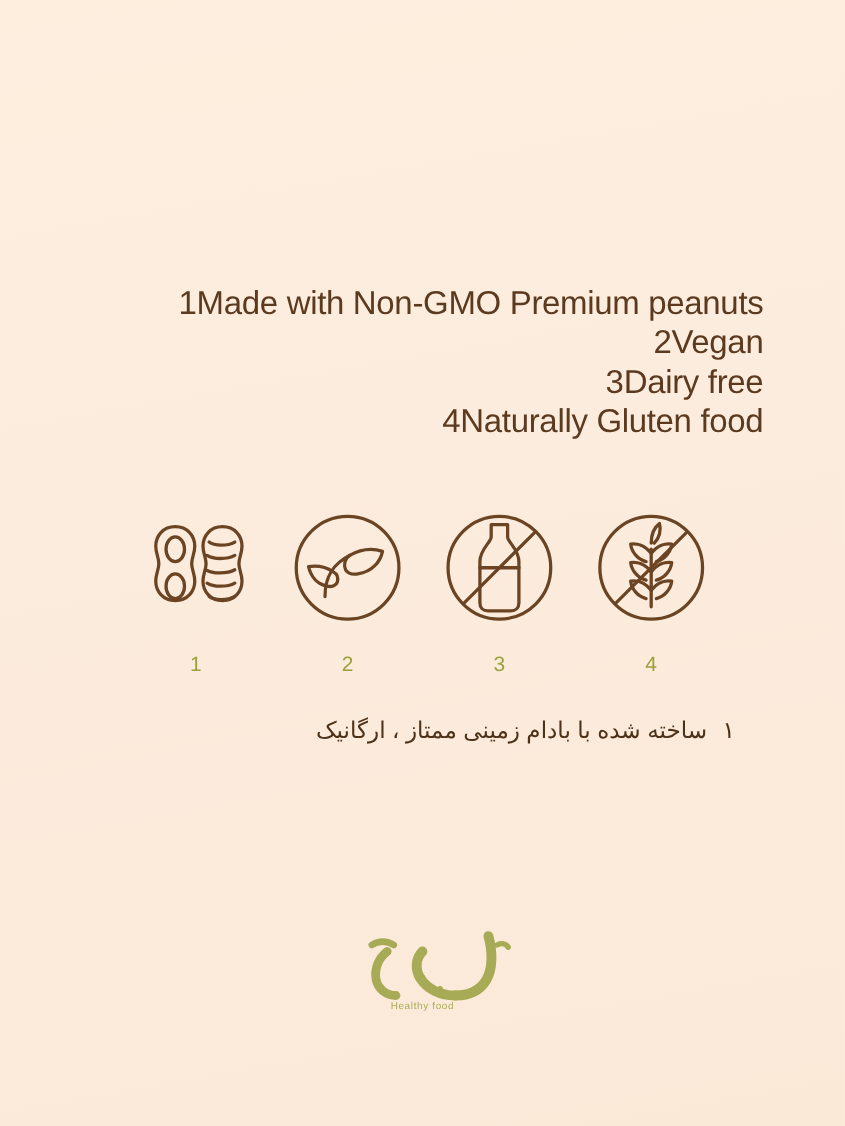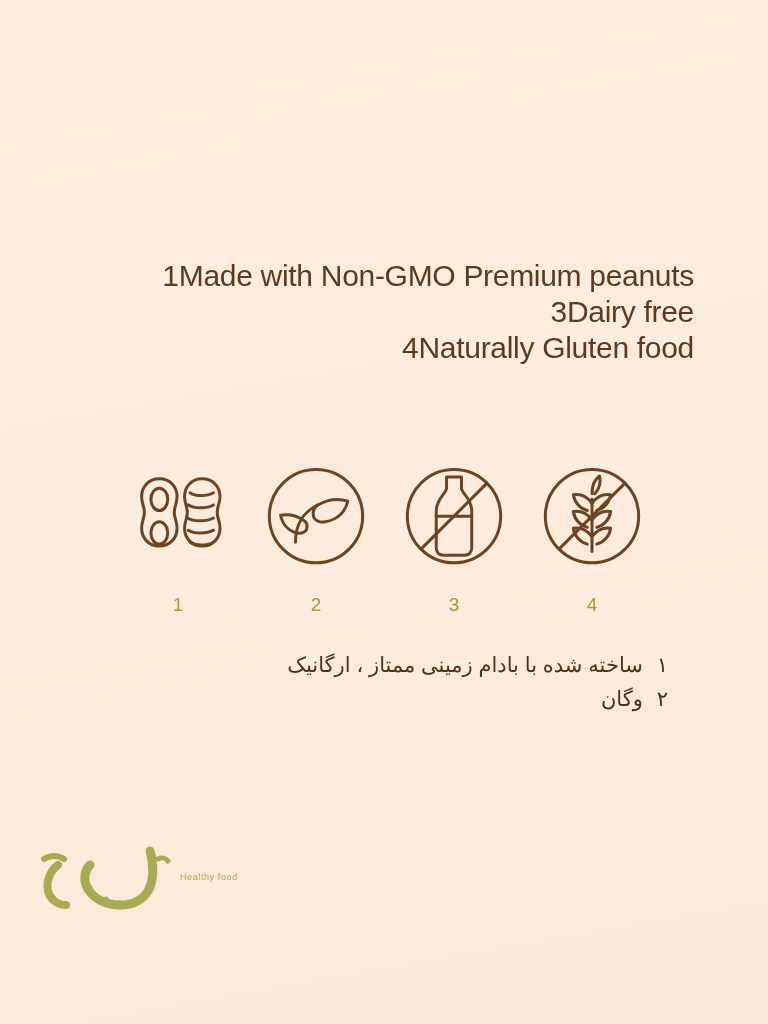--- a/index.html
+++ b/index.html
@@ -93,21 +93,21 @@
     margin-left: 8px;
   }
 
   
   .logo-wrap {
     position: absolute;
     left: 0;
     right: 0;
     top: 845px;
     display: flex;
-    flex-direction: row;
+    flex-direction: column;
     align-items: center;
   }
   .logo-mark {
     width: 180px;
     height: 70px;
     display: block;
   }
   .logo-tag {
     margin-top: -6px;
     font-size: 9px;
@@ -117,20 +117,23 @@
   }
 </style>
 </head>
 <body>
 
 <div class="page">
 
   <div class="en-list">
     <div class="en-item">
       <span class="num">1</span><span>Made with Non-GMO Premium peanuts</span>
+    </div>
+    <div class="en-item">
+      <span class="num">2</span><span>Vegan</span>
     </div>
     <div class="en-item">
       <span class="num">3</span><span>Dairy free</span>
     </div>
     <div class="en-item">
       <span class="num">4</span><span>Naturally Gluten food</span>
     </div>
   </div>
 
   <div class="icon-row">
@@ -195,24 +198,20 @@
       </svg>
       <span class="icon-num">4</span>
     </div>
 
   </div>
 
   <div class="fa-list">
     <div class="fa-item">
       <span class="fa-num">۱</span>
       <span>ساخته شده با بادام زمینی ممتاز ، ارگانیک</span>
-    </div>
-    <div class="fa-item">
-      <span class="fa-num">۲</span>
-      <span>وگان</span>
     </div>
   </div>
 
   <div class="logo-wrap">
     <svg class="logo-mark" viewBox="0 0 180 70">
       <g fill="none" stroke="#a8ab55" stroke-linecap="round" stroke-linejoin="round">
         <path d="M150 6c4 14 4 30-2 40-6 10-16 14-28 14" stroke-width="9"></path>
         <path d="M120 60c-14 0-26-6-32-16" stroke-width="9"></path>
         <path d="M88 44c-5-8-4-18 2-24" stroke-width="9"></path>
         <path d="M58 20c-8 6-12 16-10 26 2 8 9 14 18 14" stroke-width="8"></path>

